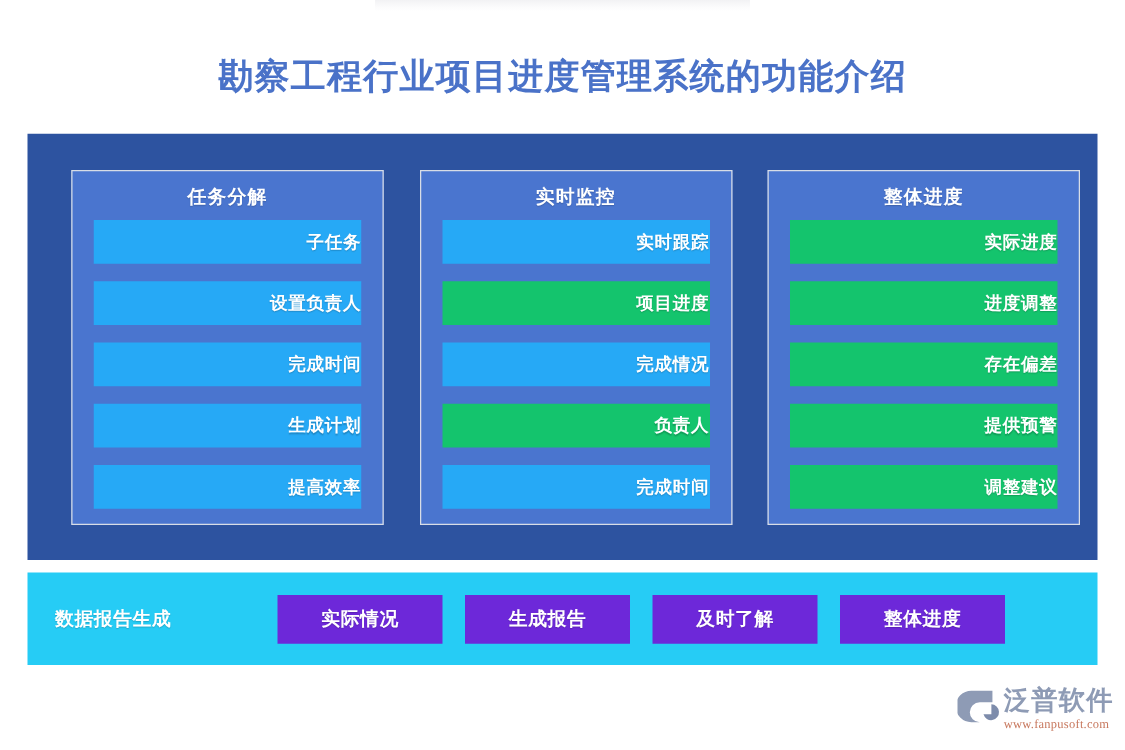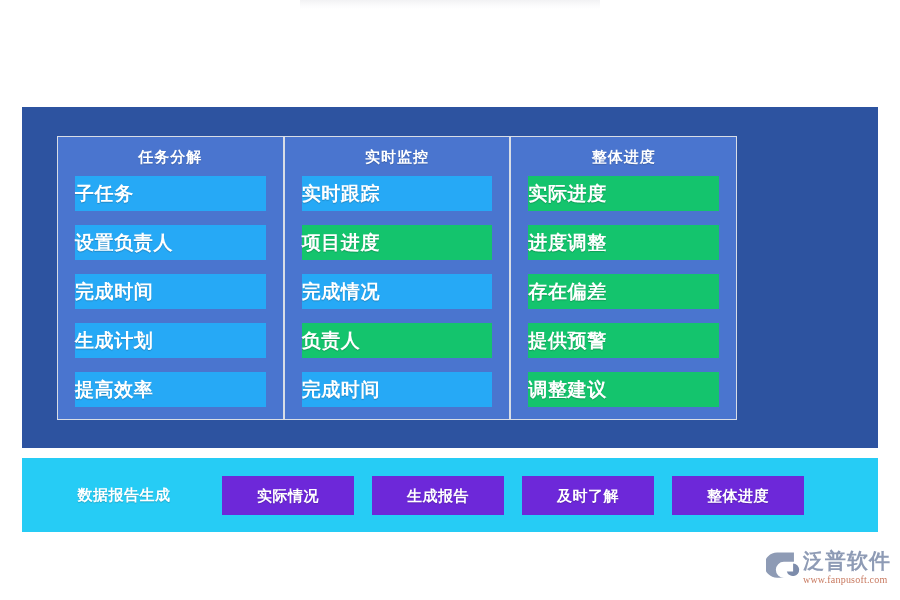--- a/index.html
+++ b/index.html
@@ -31,21 +31,21 @@
 
   
   .main-panel{
     position:absolute;left:22px;top:107px;width:856px;height:341px;
     background:#2d53a0;
     box-sizing:border-box;
   }
 
   .columns{
     position:absolute;left:35px;top:29px;
-    width:680px;height:284px;
+    width:807px;height:284px;
     display:flex;
     justify-content:space-between;
   }
 
   .column{
     width:250px;
     box-sizing:border-box;
     background:#4a75cf;
     border:1.5px solid #d8dde6;
     padding:10px 17px 12px 17px;
@@ -66,43 +66,42 @@
   .items{
     display:flex;
     flex-direction:column;
     flex:1;
     justify-content:space-between;
   }
 
   .item{
     height:35px;
     line-height:35px;
-    text-align:left;
-    color:#ffffff;
-    font-size:19px;
+    text-align:right;
+    color:#ffffff;
+    font-size:14px;
     font-weight:bold;
     letter-spacing:.6px;
     text-shadow:0 1px 1px rgba(0,0,0,.20);
   }
   .item.blue{background:#26a9f6;}
   .item.green{background:#14c46d;}
 
   
   .bottom-bar{
     position:absolute;left:22px;top:458px;width:856px;height:74px;
     background:#26ccf5;
   }
   .bb-inner{
     position:absolute;left:0;top:0;width:856px;height:74px;
     display:flex;align-items:center;
   }
   .bb-label{
     margin-left:22px;
     width:160px;
-    text-align:center;
     color:#ffffff;
     font-size:15px;
     font-weight:bold;
     letter-spacing:.5px;
     text-shadow:0 1px 1px rgba(0,0,0,.18);
   }
   .bb-btn{
     width:132px;height:39px;line-height:39px;
     background:#6d28d9;
     color:#ffffff;
@@ -145,20 +144,21 @@
     font-family:"Liberation Serif","DejaVu Serif",serif;white-space:nowrap;
   }
 </style>
 </head>
 <body>
 
 <div id="stage">
 
   <div class="top-wash"></div>
 
+  <div class="title">勘察工程行业项目进度管理系统的功能介绍</div>
 
   <div class="main-panel">
     <div class="columns">
 
       <div class="column">
         <div class="col-title">任务分解</div>
         <div class="items">
           <div class="item blue">子任务</div>
           <div class="item blue">设置负责人</div>
           <div class="item blue">完成时间</div>

